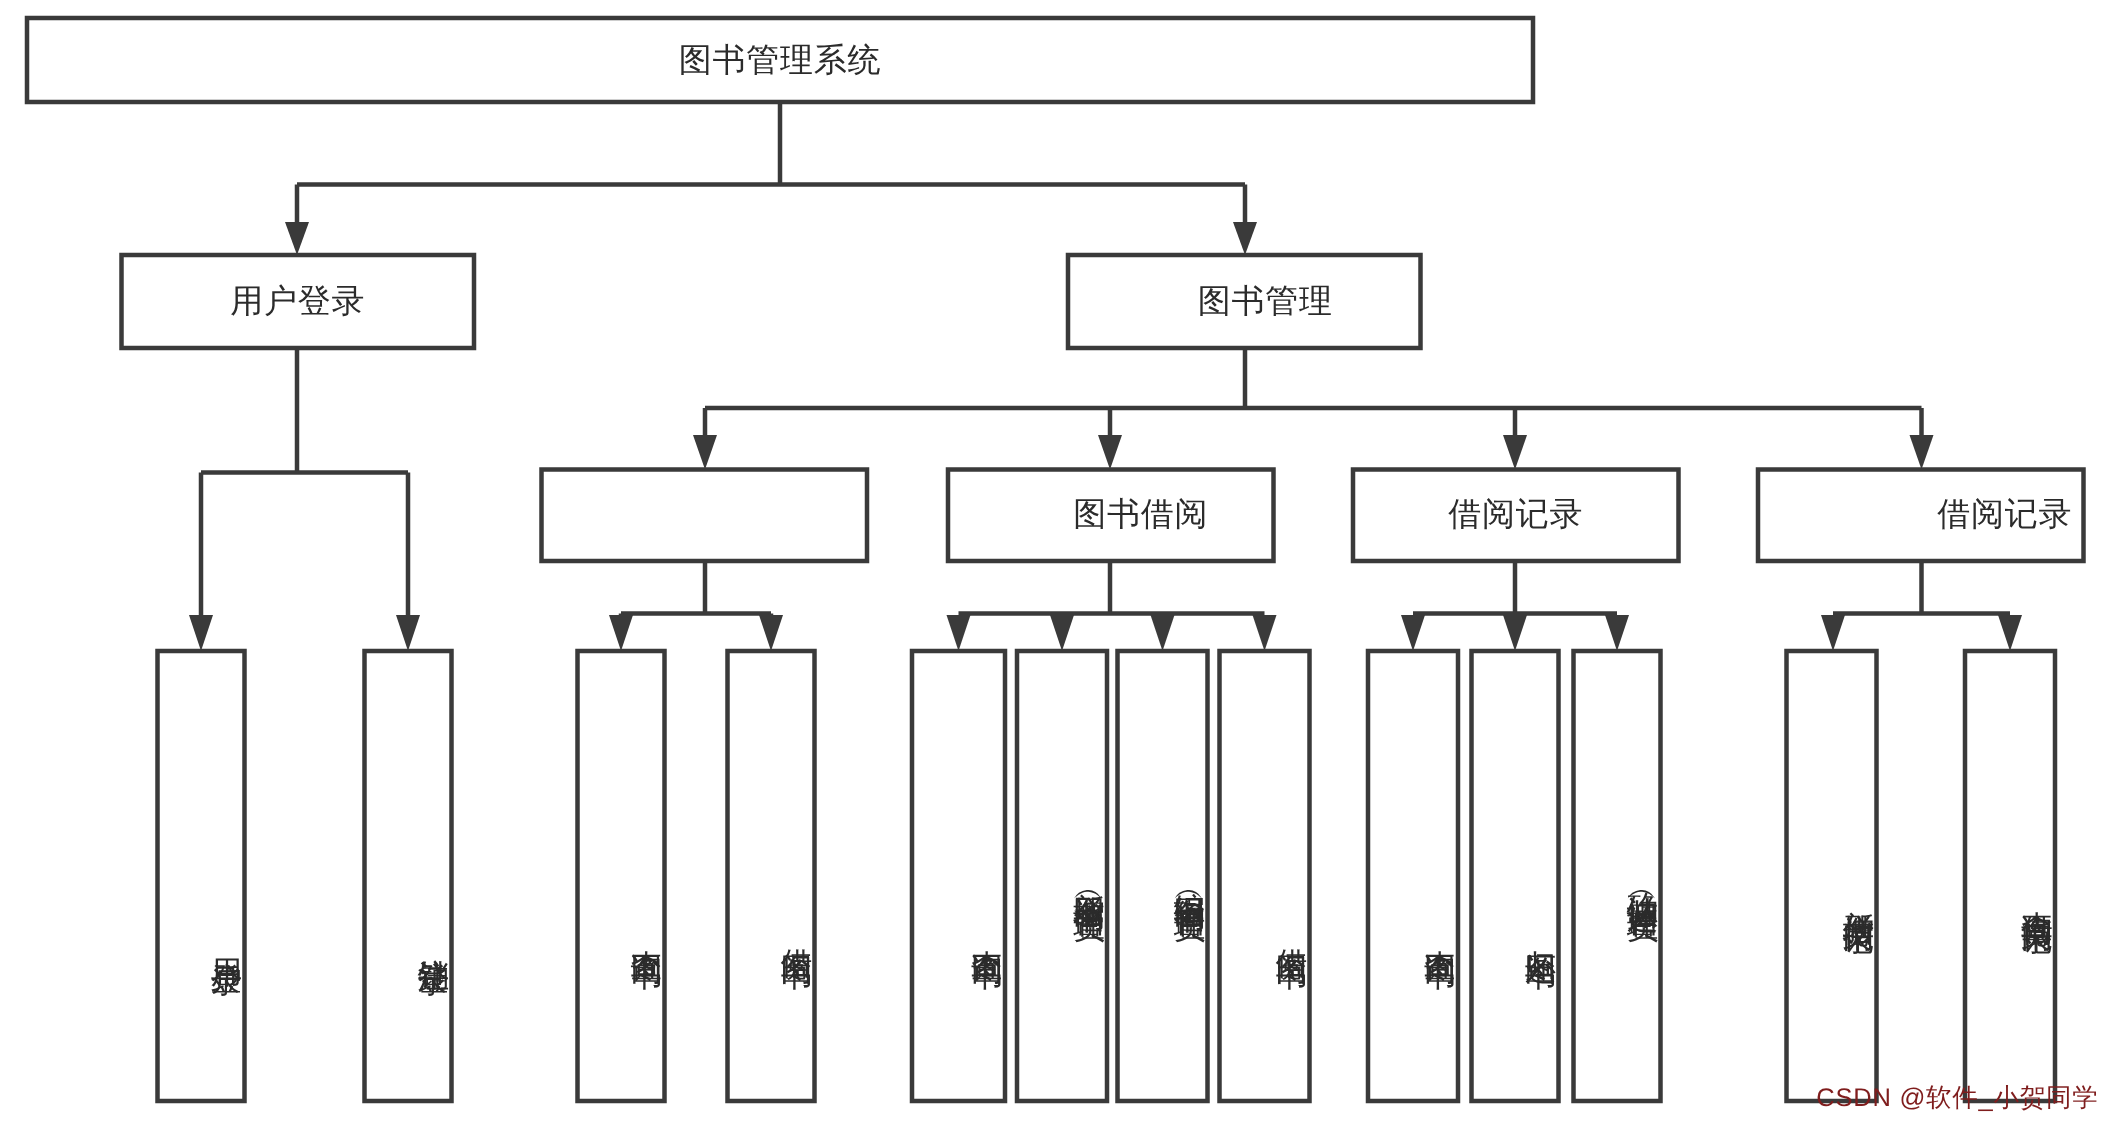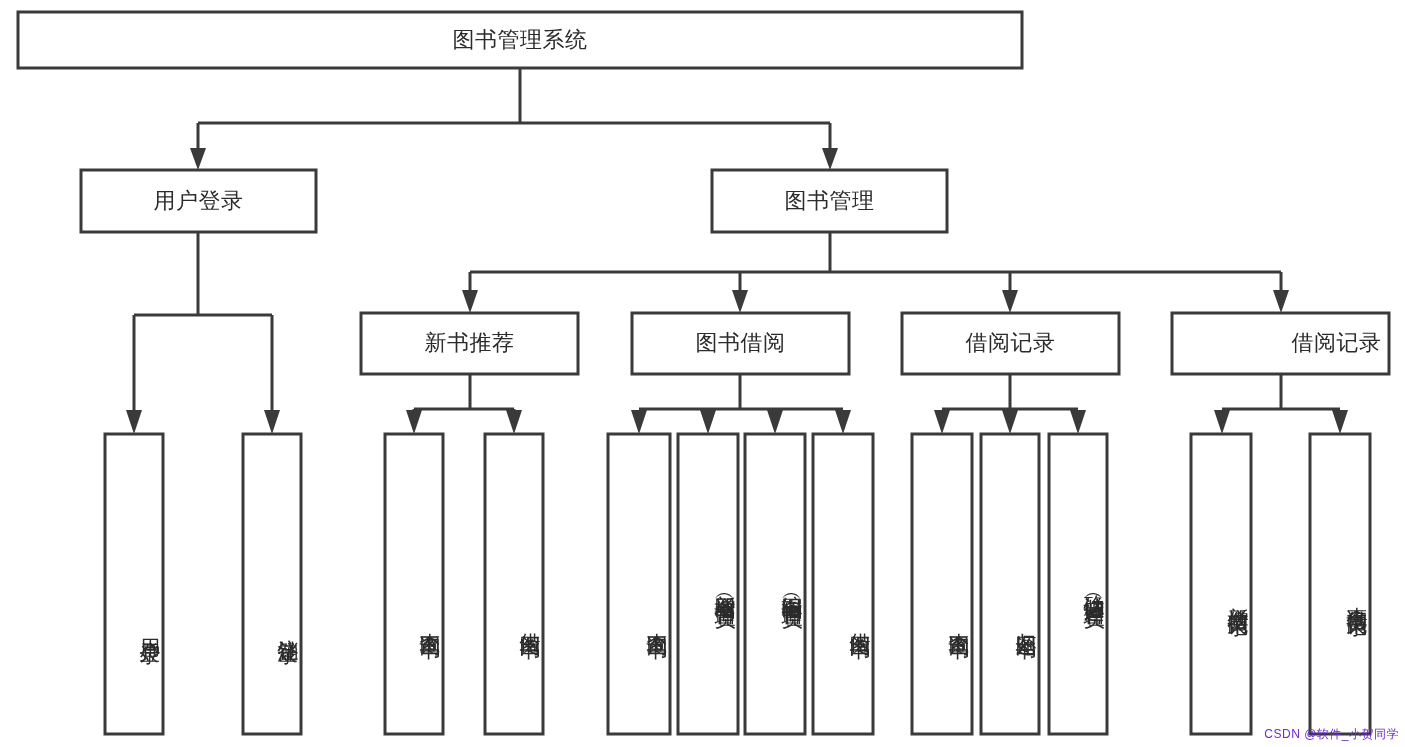--- a/index.html
+++ b/index.html
@@ -64,22 +64,22 @@
     letter-spacing: 2px;
     align-items: flex-start;
     justify-content: center;
     padding-top: 6px;
     box-sizing: border-box;
   }
   #watermark {
     position: absolute;
     right: 6px;
     bottom: 4px;
-    font-size: 12px;
-    color: #6d28d9;
+    font-size: 17px;
+    color: #7f1d1d;
     white-space: nowrap;
     letter-spacing: 0.5px;
   }
 </style>
 </head>
 <body>
 
 <div id="diagram-root">
 
   <svg id="flow" viewBox="0 0 1405 747">
@@ -176,24 +176,23 @@
     <rect class="node-box" x="981" y="434" width="58" height="300"></rect>
     <rect class="node-box" x="1049" y="434" width="58" height="300"></rect>
 
     <rect class="node-box" x="1191" y="434" width="60" height="300"></rect>
     <rect class="node-box" x="1310" y="434" width="60" height="300"></rect>
   </svg>
 
   <div class="node-label label-h" style="left:18px; top:12px; width:1004px; height:56px;">图书管理系统</div>
 
   <div class="node-label label-h" style="left:81px; top:170px; width:235px; height:62px;">用户登录</div>
-  <div class="node-label label-h" style="left:712px; top:170px; width:235px; height:62px;">图书管理</div>
-
-  <div class="node-label label-h" style="left:361px; top:313px; width:217px; height:61px;">新书推荐</div>
-  <div class="node-label label-h" style="left:632px; top:313px; width:217px; height:61px;">图书借阅</div>
+  <div class="node-label label-h" style="left:712px; top:170px; width:235px; height:62px;padding-left:14px;">图书管理</div>
+
+  <div class="node-label label-h" style="left:632px; top:313px; width:217px; height:61px;padding-left:20px;">图书借阅</div>
   <div class="node-label label-h" style="left:902px; top:313px; width:217px; height:61px;">借阅记录</div>
   <div class="node-label label-h" style="left:1228px; top:313px; width:217px; height:61px;">借阅记录</div>
 
   <div class="node-label label-v" style="left:105px; top:434px; width:58px; height:300px; padding-top:84px;">用户登录</div>
   <div class="node-label label-v" style="left:243px; top:434px; width:58px; height:300px; padding-top:84px;">注销登录</div>
 
   <div class="node-label label-v" style="left:385px; top:434px; width:58px; height:300px; padding-top:72px;">查询图书</div>
   <div class="node-label label-v" style="left:485px; top:434px; width:58px; height:300px; padding-top:72px;">借阅图书</div>
 
   <div class="node-label label-v" style="left:608px; top:434px; width:62px; height:300px; padding-top:72px;">查询图书</div>

